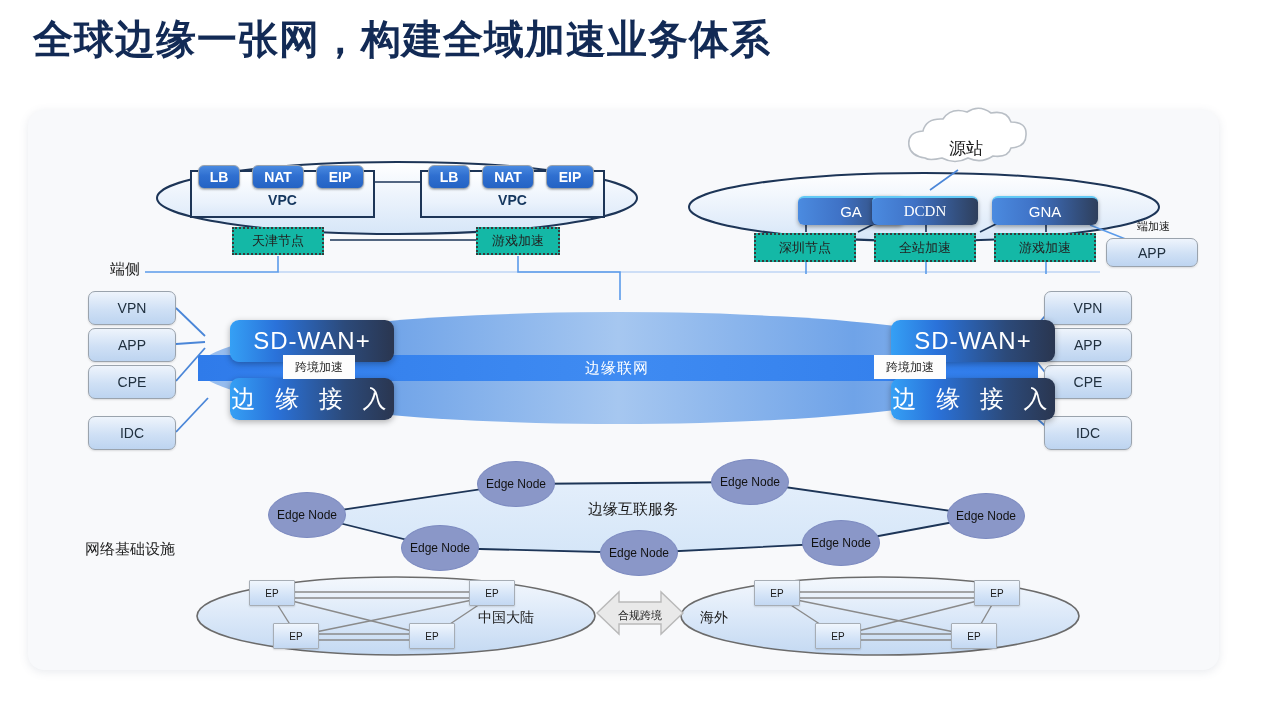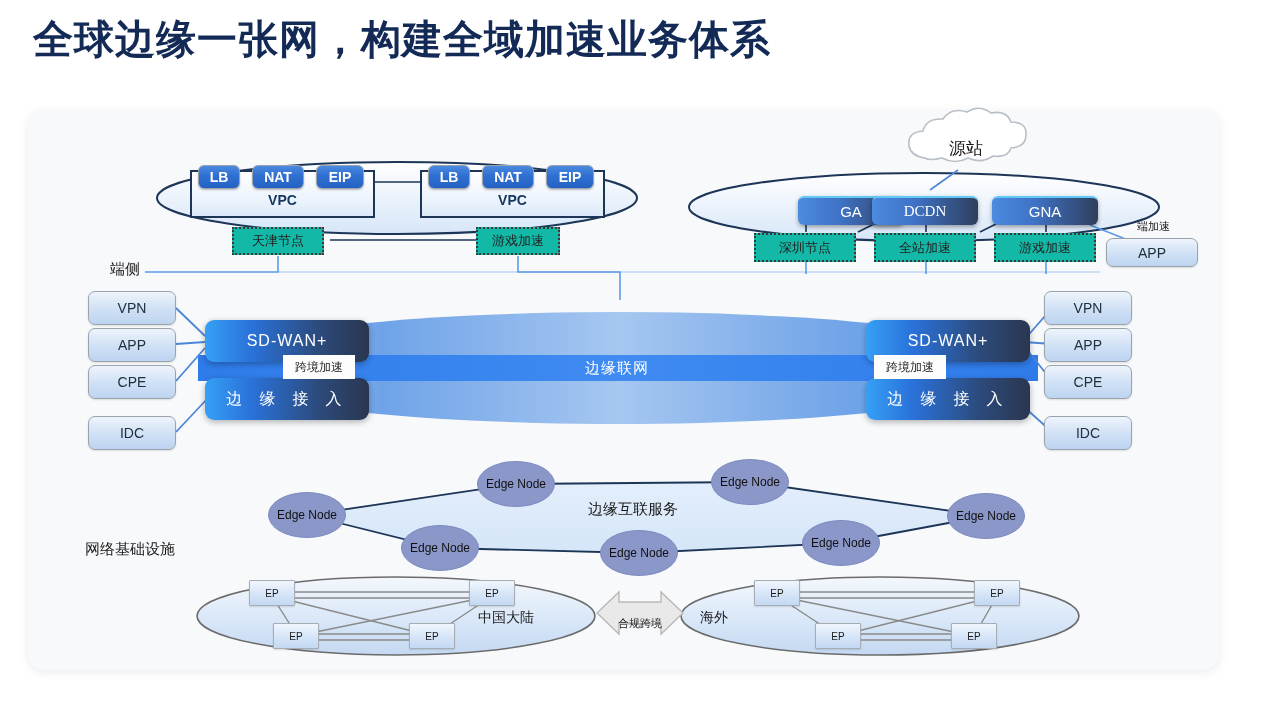--- a/index.html
+++ b/index.html
@@ -53,22 +53,23 @@
     display:flex;align-items:center;justify-content:center;
     font-size:13px;color:#222;white-space:nowrap;
   }
   .plain-label{position:absolute;font-size:15px;color:#1c1c1c;white-space:nowrap;}
   .tiny-label{position:absolute;font-size:11px;color:#1c1c1c;white-space:nowrap;}
 
   
   .hero{
     position:absolute;box-sizing:border-box;border-radius:9px;
     display:flex;align-items:center;justify-content:center;
-    color:#ffffff;font-size:16px;letter-spacing:1px;
+    color:#ffffff;font-size:24px;letter-spacing:1px;
     box-shadow:0 2px 6px rgba(0,0,0,.3);
+    margin-left:25px;
   }
   .hero-left{background:linear-gradient(90deg,#35a0f5 0%,#2a72da 28%,#2c4a7a 70%,#2a3650 100%);}
   .hero-right{background:linear-gradient(270deg,#2a3650 0%,#2c4a7a 30%,#2a72da 72%,#35a0f5 100%);}
   .hero-cjk{font-family:"DejaVu Sans","Liberation Sans",sans-serif;letter-spacing:6px;}
   .tagchip{
     position:absolute;background:#fdfdfd;
     display:flex;align-items:center;justify-content:center;
     font-size:12px;color:#222;white-space:nowrap;
   }
 
@@ -89,21 +90,21 @@
     position:absolute;box-sizing:border-box;
     background:linear-gradient(180deg,#f0f6fd 0%,#d3e3f7 60%,#c3d8f2 100%);
     border:1px solid #a6adb5;border-radius:1px;
     display:flex;align-items:center;justify-content:center;
     font-size:10px;color:#1a1a1a;box-shadow:0 1px 2px rgba(0,0,0,.12);
   }
   .region-label{position:absolute;font-size:14px;color:#1a1a1a;white-space:nowrap;}
   .svc-label{position:absolute;font-size:15px;color:#1a1a1a;white-space:nowrap;}
   .arrow-label{
     position:absolute;font-size:11px;color:#1a1a1a;white-space:nowrap;
-    display:flex;align-items:center;justify-content:center;margin-top:8px;
+    display:flex;align-items:center;justify-content:center;
   }
   .cloud-label{
     position:absolute;font-size:17px;color:#1a1a1a;white-space:nowrap;
     display:flex;align-items:center;justify-content:center;
   }
 </style>
 </head>
 <body>
 
 <div class="page-title">全球边缘一张网，构建全域加速业务体系</div>

